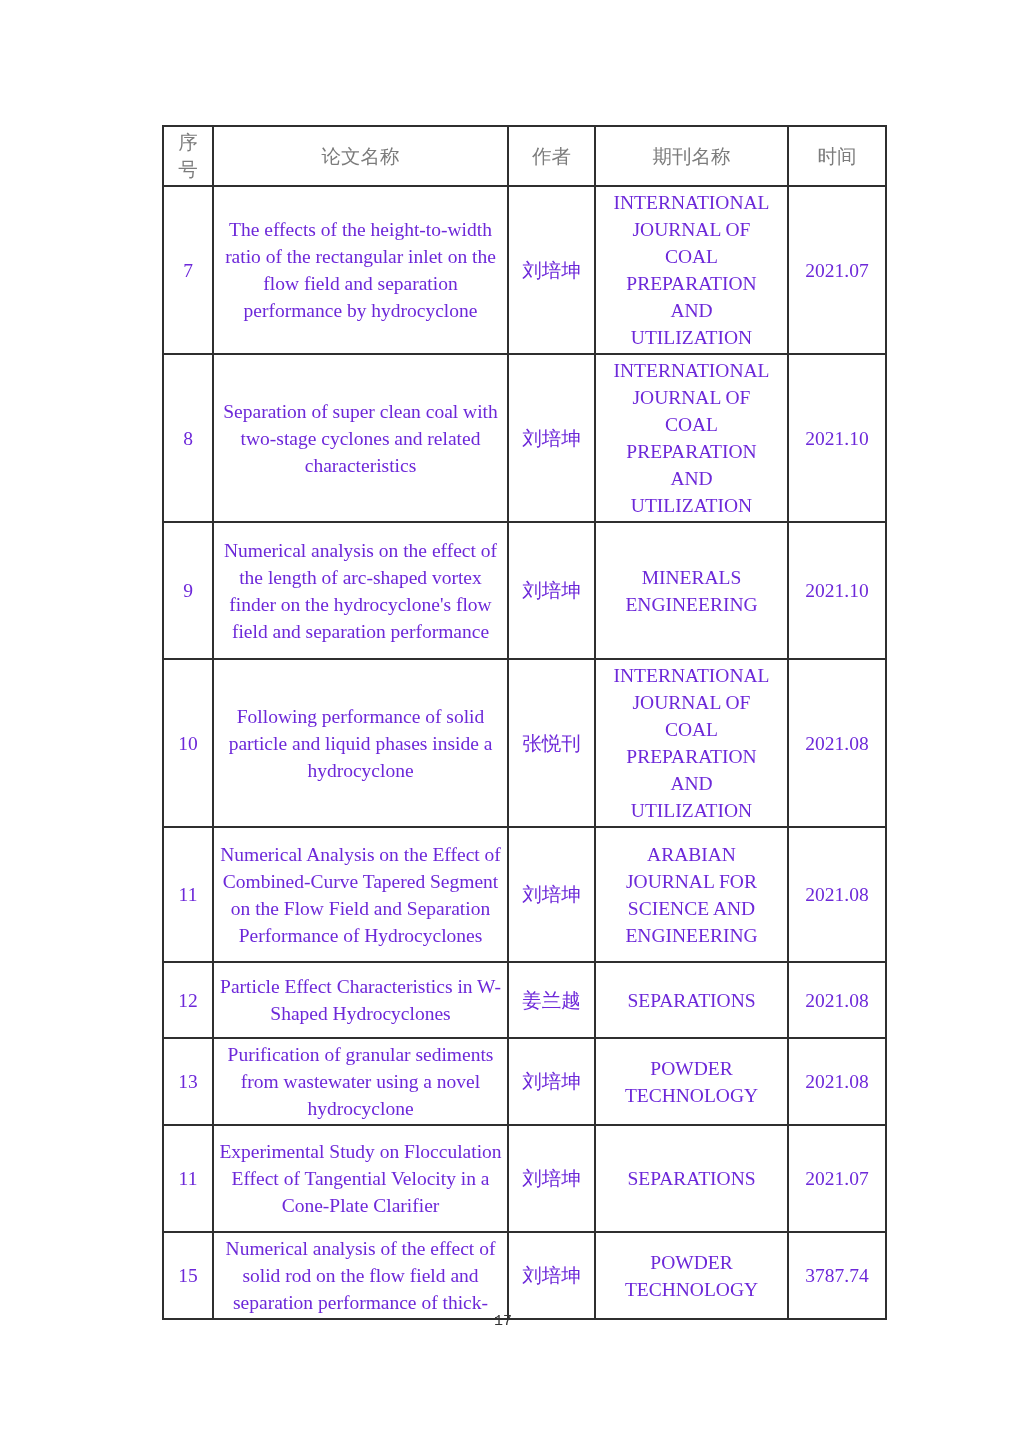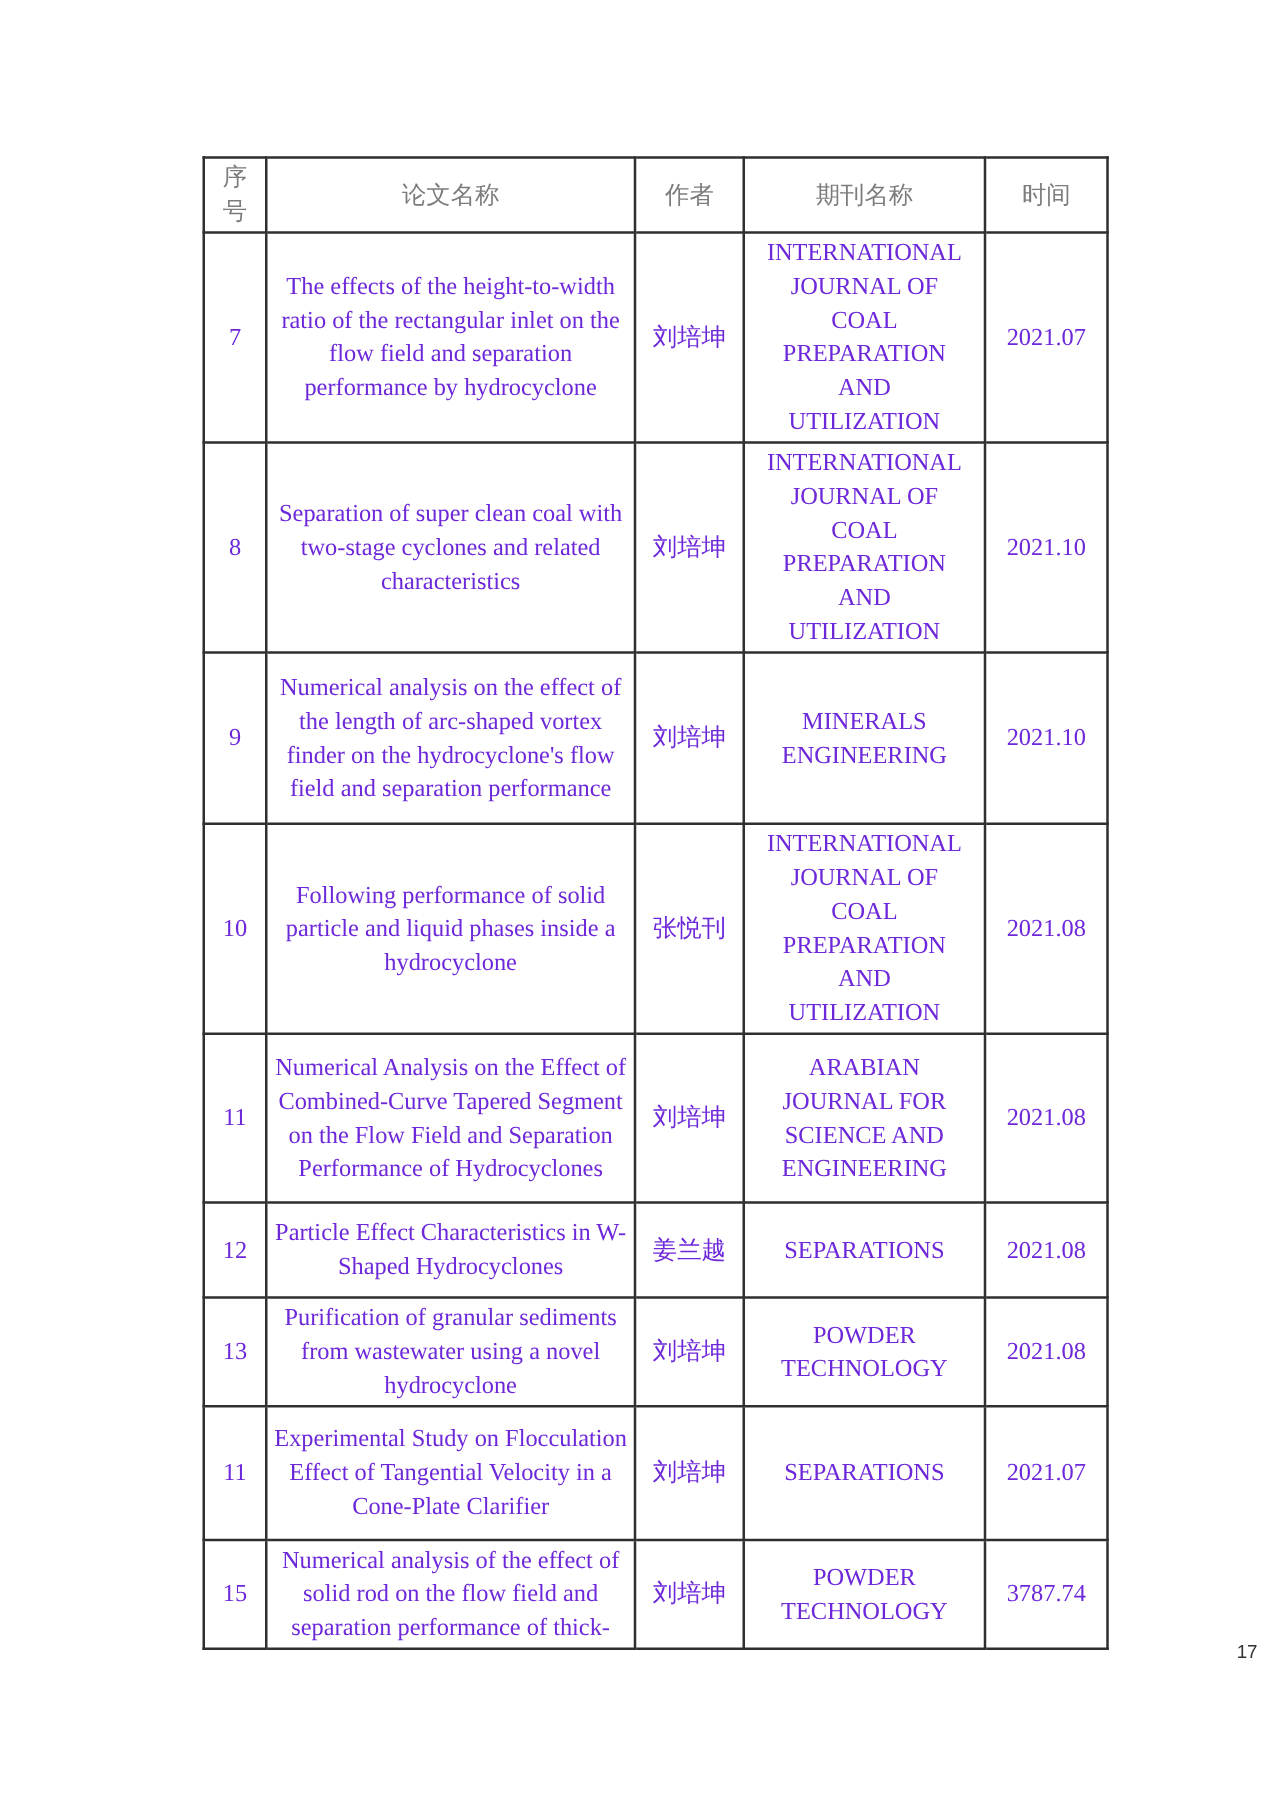--- a/index.html
+++ b/index.html
@@ -63,22 +63,22 @@
   tr.row-5 { height: 76px;  }
   tr.row-6 { height: 86px;  }
   tr.row-7 { height: 107px; }
   tr.row-8 { height: 78px;  }
 
   .page-number {
     position: absolute;
     left: 0;
     right: 18px;
     top: 1313px;
-    text-align: right;
-    font-family: Liberation Sans, sans-serif;
+    text-align: center;
+    font-family: Liberation Mono, monospace;
     font-size: 15px;
     color: #333333;
   }
 </style>
 </head>
 <body>
 
 <div class="page">
 
   <table class="papers">

